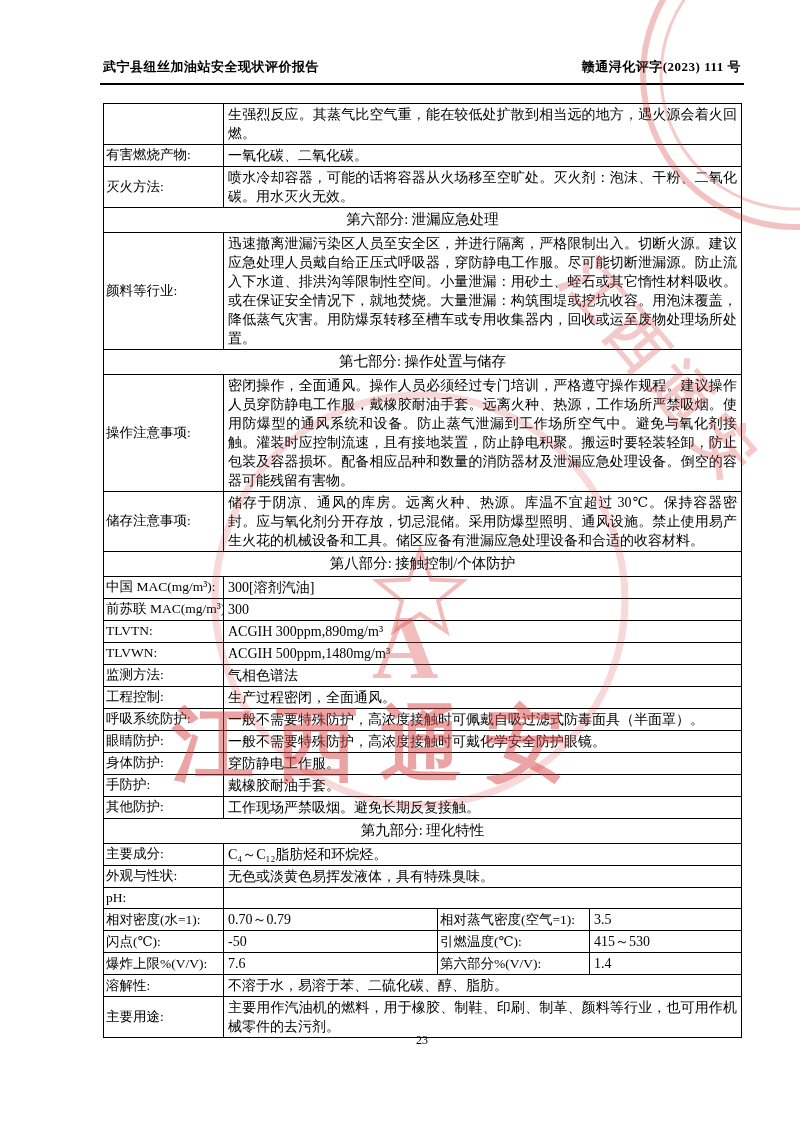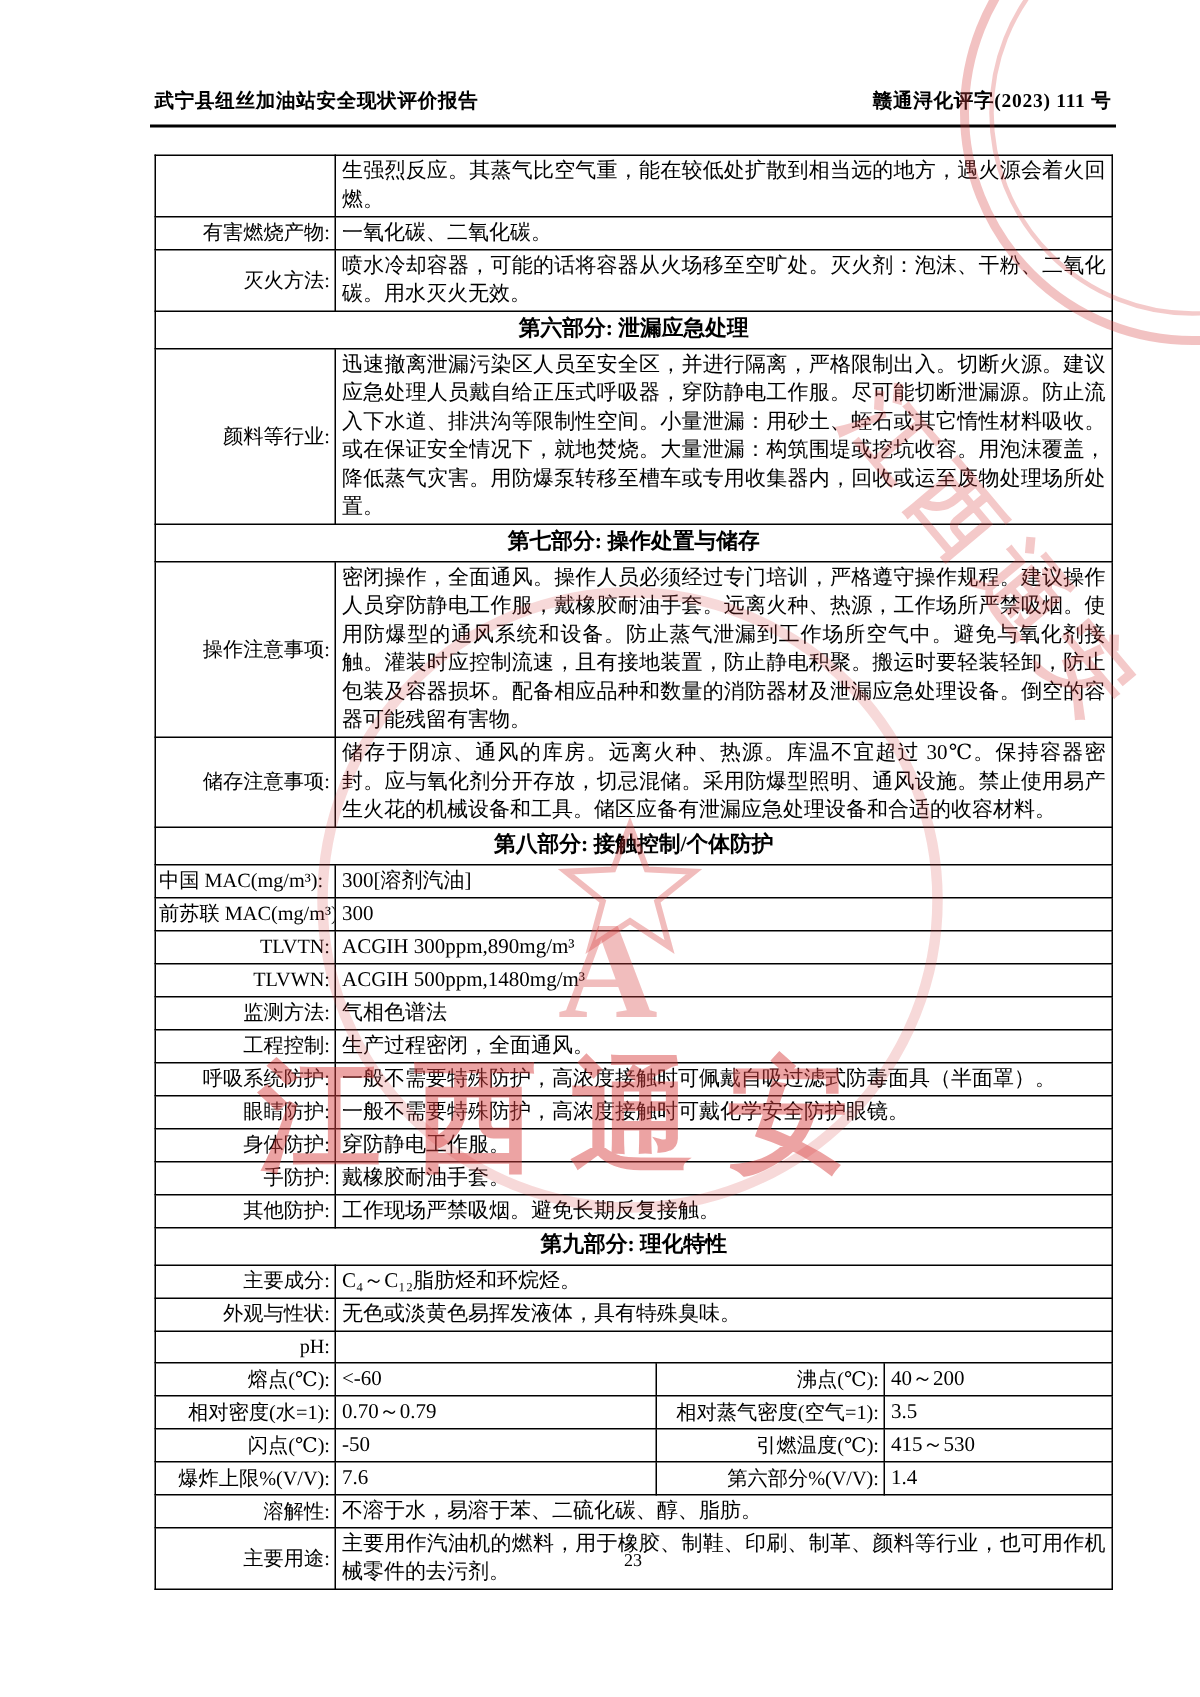--- a/index.html
+++ b/index.html
@@ -14,24 +14,24 @@
   }
   .rule{position:absolute;top:83px;left:100px;width:644px;height:0;border-top:2.5px solid #000}
   table.doc{
     position:absolute;top:103px;left:103px;width:638px;
     border-collapse:collapse;table-layout:fixed;border-radius:16px;
   }
   td{
     border:1px solid #000;padding:1px 4px;line-height:1.36;font-size:14px;
     vertical-align:middle;word-break:break-all;
   }
-  .lbl{text-align:right;white-space:nowrap;font-size:13.5px;padding-right:3px;padding-left:2px;overflow:hidden}
+  .lbl{text-align:left;white-space:nowrap;font-size:13.5px;padding-right:3px;padding-left:2px;overflow:hidden}
   .lbl.left{text-align:left}
   .val{text-align:justify}
-  tr.section td{text-align:center;font-weight:bold;font-size:14.5px;padding:2px 4px;word-break:keep-all}
+  tr.section td{text-align:center;font-weight:normal;font-size:14.5px;padding:2px 4px;word-break:keep-all}
   .footer{position:absolute;top:1033px;left:103px;width:638px;text-align:center;font-size:12px}
   .watermark{position:absolute;top:0;left:0;pointer-events:none}
 </style>
 </head>
 <body>
 
 <div class="header">
   <span>武宁县纽丝加油站安全现状评价报告</span>
   <span>赣通浔化评字(2023) 111 号</span>
 </div>
@@ -131,26 +131,20 @@
     </tr>
     <tr>
       <td class="lbl">外观与性状:</td>
       <td class="val" colspan="3">无色或淡黄色易挥发液体，具有特殊臭味。</td>
     </tr>
     <tr>
       <td class="lbl">pH:</td>
       <td class="val" colspan="3"></td>
     </tr>
     <tr>
-      <td class="lbl">熔点(℃):</td>
-      <td class="val">&lt;-60</td>
-      <td class="lbl">沸点(℃):</td>
-      <td class="val">40～200</td>
-    </tr>
-    <tr>
       <td class="lbl">相对密度(水=1):</td>
       <td class="val">0.70～0.79</td>
       <td class="lbl">相对蒸气密度(空气=1):</td>
       <td class="val">3.5</td>
     </tr>
     <tr>
       <td class="lbl">闪点(℃):</td>
       <td class="val">-50</td>
       <td class="lbl">引燃温度(℃):</td>
       <td class="val">415～530</td>

